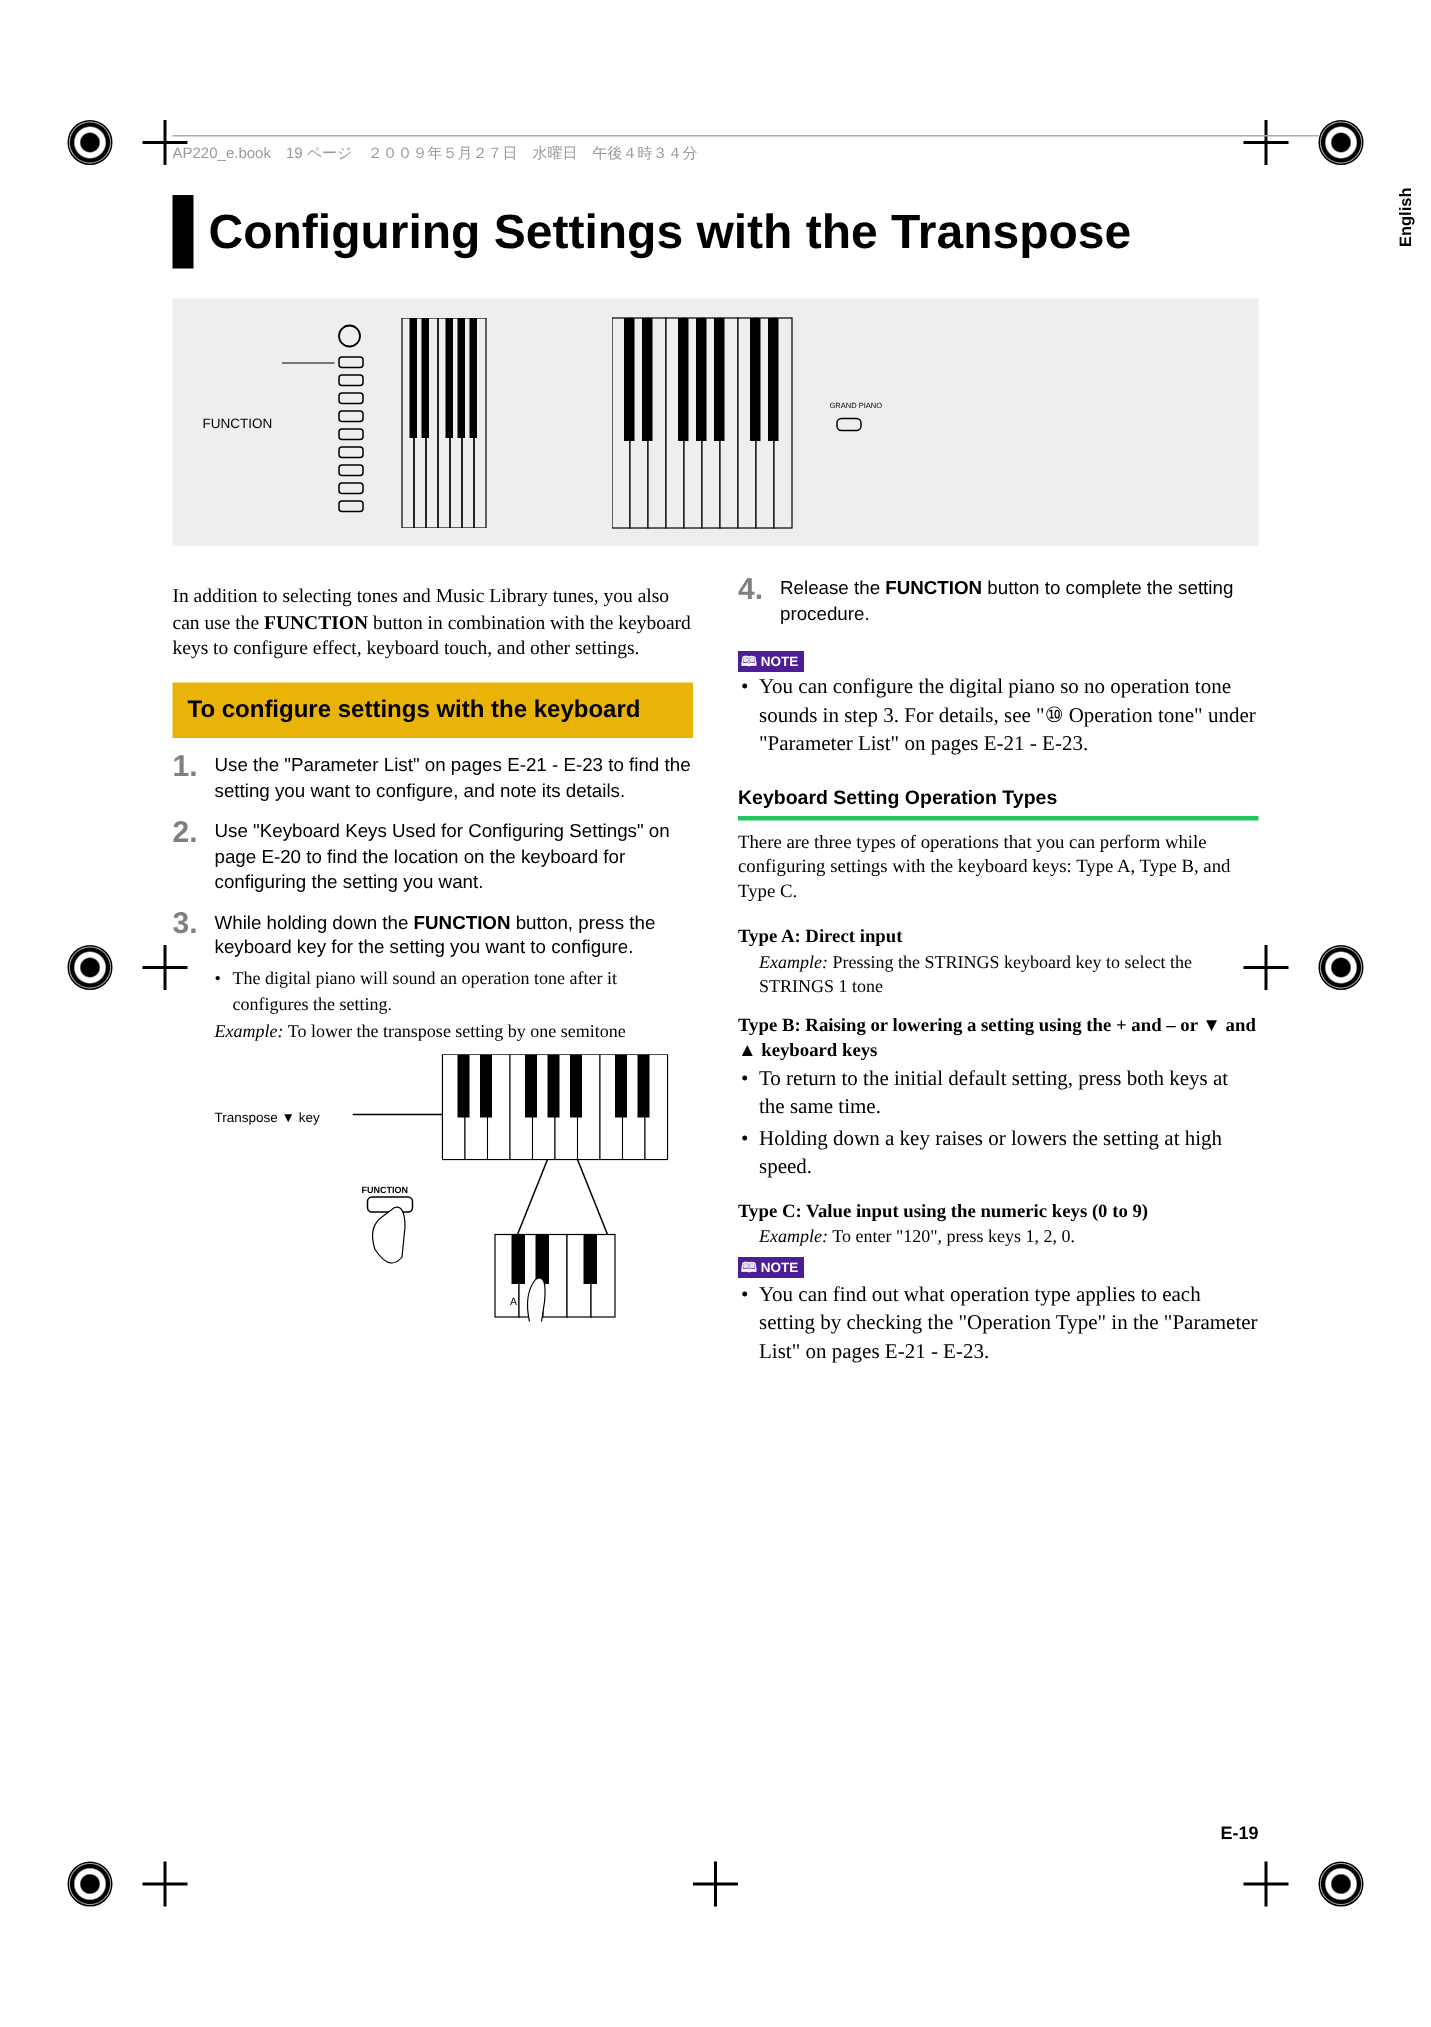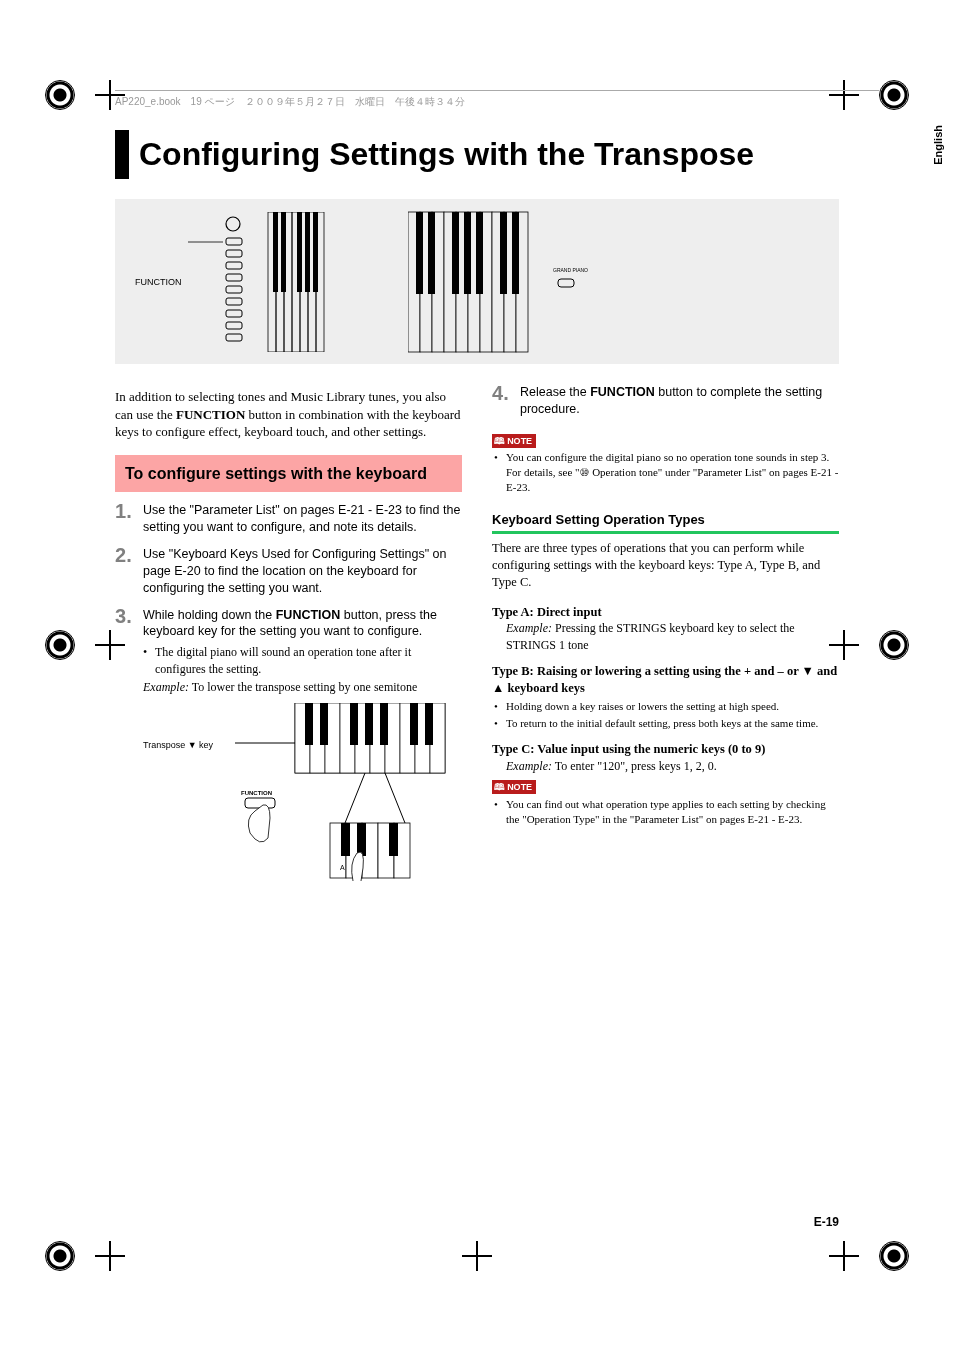--- a/index.html
+++ b/index.html
@@ -101,21 +101,21 @@
     display: flex;
     gap: 30px;
     margin-top: 20px;
     font-size: 13px;
     line-height: 1.35;
   }
   .col {
     flex: 1;
   }
   .section-header {
-    background: #fca5a5;
+    background: #eab308;
     font-family: Arial, sans-serif;
     font-weight: bold;
     font-size: 16px;
     padding: 8px 10px;
     margin: 14px 0 10px 0;
   }
   ol.steps {
     list-style: none;
     padding: 0;
     margin: 0;
@@ -144,21 +144,21 @@
     font-size: 12px;
     margin-top: 4px;
   }
   .example-label {
     font-style: italic;
     font-family: "Times New Roman", serif;
     text-align: right;
   }
   .note-badge {
     display: inline-block;
-    background: #b91c1c;
+    background: #4c1d95;
     color: #fff;
     font-family: Arial, sans-serif;
     font-size: 9px;
     font-weight: bold;
     padding: 1px 4px 1px 2px;
     margin-top: 6px;
   }
   .note-badge::before {
     content: "🕮 ";
     font-size: 9px;
@@ -180,21 +180,21 @@
   }
   ul.bullets {
     list-style: none;
     padding: 0;
     margin: 2px 0 0 0;
   }
   ul.bullets li {
     padding-left: 14px;
     position: relative;
     font-family: "Times New Roman", serif;
-    font-size: 11px;
+    font-size: 14px;
     margin-bottom: 3px;
   }
   ul.bullets li::before {
     content: "•";
     position: absolute;
     left: 2px;
   }
   .page-num {
     position: absolute;
     right: 115px;
@@ -409,22 +409,22 @@
       <p class="serif-note" style="font-size:12.5px;">There are three types of operations that you can perform while configuring settings with the keyboard keys: Type A, Type B, and Type C.</p>
 
       <div class="bold-serif">Type A: Direct input</div>
       <div class="indent">
         <span class="example-label">Example:</span>
         <span>Pressing the STRINGS keyboard key to select the STRINGS 1 tone</span>
       </div>
 
       <div class="bold-serif">Type B: Raising or lowering a setting using the + and – or ▼ and ▲ keyboard keys</div>
       <ul class="bullets">
+        <li>To return to the initial default setting, press both keys at the same time.</li>
         <li>Holding down a key raises or lowers the setting at high speed.</li>
-        <li>To return to the initial default setting, press both keys at the same time.</li>
       </ul>
 
       <div class="bold-serif">Type C: Value input using the numeric keys (0 to 9)</div>
       <div class="indent">
         <span class="example-label">Example:</span>
         <span>To enter "120", press keys 1, 2, 0.</span>
       </div>
 
       <div class="note-badge">NOTE</div>
       <ul class="bullets">

